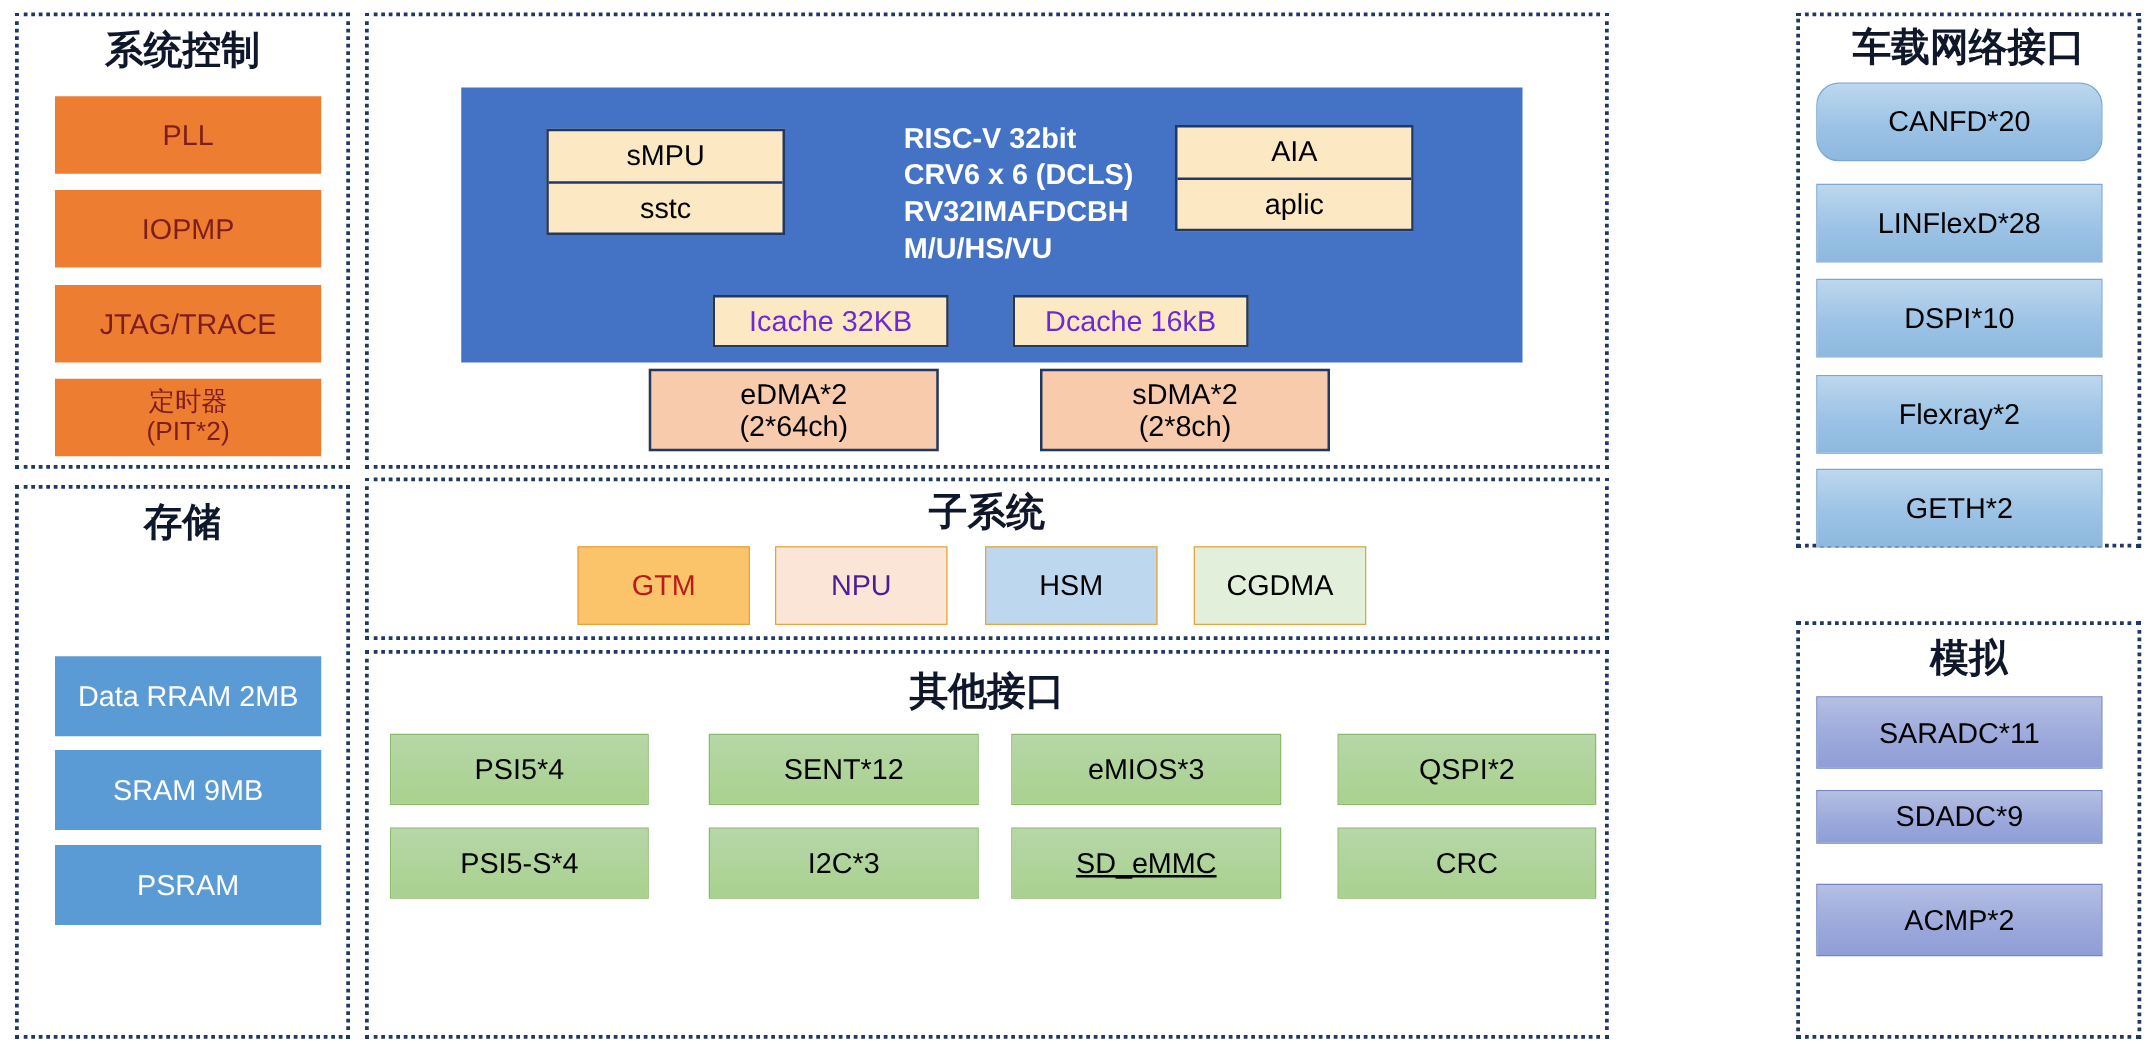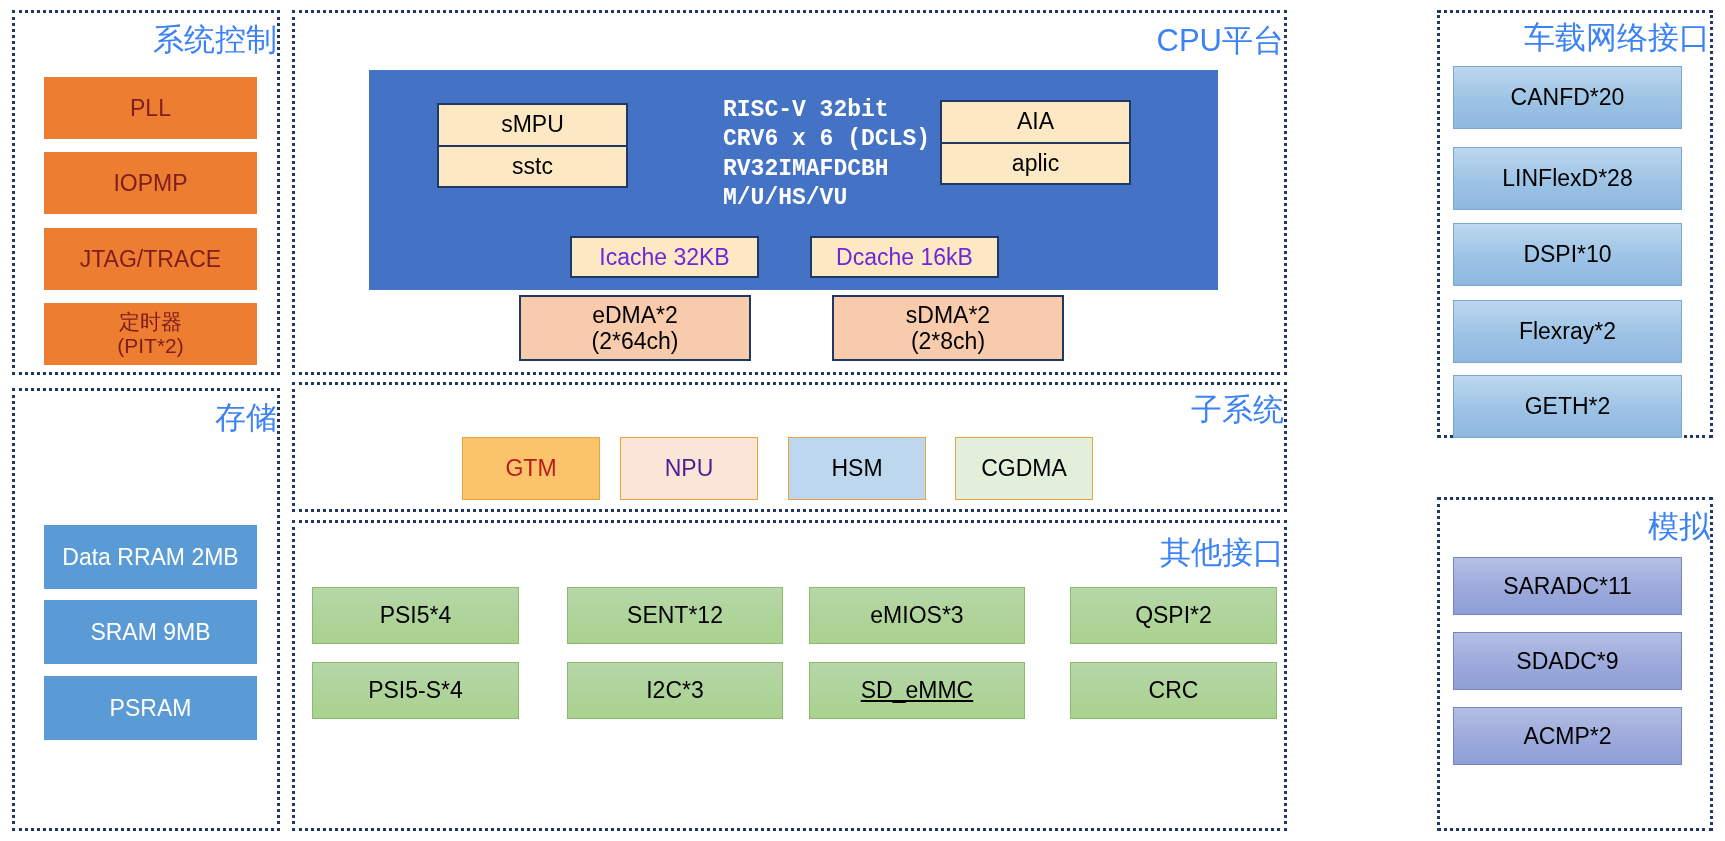--- a/index.html
+++ b/index.html
@@ -22,23 +22,23 @@
   }
 
   
   .group {
     position: absolute;
     border: 3px dotted #1f3864;
     box-sizing: border-box;
     background: #ffffff;
   }
   .group-title {
-    text-align: right;
-    color: #3b82f6;
-    font-weight: 400;
+    text-align: center;
+    color: #0f172a;
+    font-weight: 700;
     line-height: 1;
     white-space: nowrap;
   }
 
   
   .blk {
     box-sizing: border-box;
     display: flex;
     align-items: center;
     justify-content: center;
@@ -162,30 +162,29 @@
 
 
     <div class="blk blk-blue" style="position:absolute; left:29px; top:134px; width:213px; height:64px;">Data RRAM 2MB</div>
 
     <div class="blk blk-blue" style="position:absolute; left:29px; top:209px; width:213px; height:64px;">SRAM 9MB</div>
 
     <div class="blk blk-blue" style="position:absolute; left:29px; top:285px; width:213px; height:64px;">PSRAM</div>
   </div>
 
   <div class="group" style="left:292px; top:10px; width:995px; height:365px;">
-    <div class="group-title" style="font-size:31px; margin-top:12px;">CPU平台</div>
 
     <div class="cpu-panel" style="left:74px; top:57px; width:849px; height:220px;"></div>
 
     <div class="stack" style="left:142px; top:90px; width:191px; height:85px;">
       <div>sMPU</div>
       <div>sstc</div>
     </div>
 
-    <div class="cpu-spec" style="left:428px; top:83px; width:260px;font-family:Liberation Mono, monospace;">RISC-V 32bit
+    <div class="cpu-spec" style="left:428px; top:83px; width:260px;">RISC-V 32bit
 CRV6 x 6 (DCLS)
 RV32IMAFDCBH
 M/U/HS/VU</div>
 
     <div class="stack" style="left:645px; top:87px; width:191px; height:85px;">
       <div>AIA</div>
       <div>aplic</div>
     </div>
 
     <div class="blk blk-cream" style="position:absolute; left:275px; top:223px; width:189px; height:42px;">Icache 32KB</div>
@@ -221,34 +220,34 @@
 
     <div class="blk blk-green" style="position:absolute; left:17px; top:139px; width:207px; height:57px;">PSI5-S*4</div>
     <div class="blk blk-green" style="position:absolute; left:272px; top:139px; width:216px; height:57px;">I2C*3</div>
     <div class="blk blk-green" style="position:absolute; left:514px; top:139px; width:216px; height:57px;text-decoration:underline;">SD_eMMC</div>
     <div class="blk blk-green" style="position:absolute; left:775px; top:139px; width:207px; height:57px;">CRC</div>
   </div>
 
   <div class="group" style="left:1437px; top:10px; width:276px; height:428px;">
     <div class="group-title" style="font-size:31px; margin-top:9px;">车载网络接口</div>
 
-    <div class="blk blk-netblue" style="position:absolute; left:13px; top:53px; width:229px; height:63px;">CANFD*20</div>
+    <div class="blk blk-netblue" style="position:absolute; left:13px; top:53px; width:229px; height:63px;border-radius:18px;">CANFD*20</div>
 
     <div class="blk blk-netblue" style="position:absolute; left:13px; top:134px; width:229px; height:63px;">LINFlexD*28</div>
 
     <div class="blk blk-netblue" style="position:absolute; left:13px; top:210px; width:229px; height:63px;">DSPI*10</div>
 
     <div class="blk blk-netblue" style="position:absolute; left:13px; top:287px; width:229px; height:63px;">Flexray*2</div>
 
     <div class="blk blk-netblue" style="position:absolute; left:13px; top:362px; width:229px; height:63px;">GETH*2</div>
   </div>
 
   <div class="group" style="left:1437px; top:497px; width:276px; height:334px;">
     <div class="group-title" style="font-size:31px; margin-top:11px;">模拟</div>
 
     <div class="blk blk-analog" style="position:absolute; left:13px; top:57px; width:229px; height:58px;">SARADC*11</div>
 
-    <div class="blk blk-analog" style="position:absolute; left:13px; top:132px; width:229px; height:58px;">SDADC*9</div>
+    <div class="blk blk-analog" style="position:absolute; left:13px; top:132px; width:229px; height:43px;">SDADC*9</div>
 
     <div class="blk blk-analog" style="position:absolute; left:13px; top:207px; width:229px; height:58px;">ACMP*2</div>
   </div>
 
 </div>
 
 </body></html>

